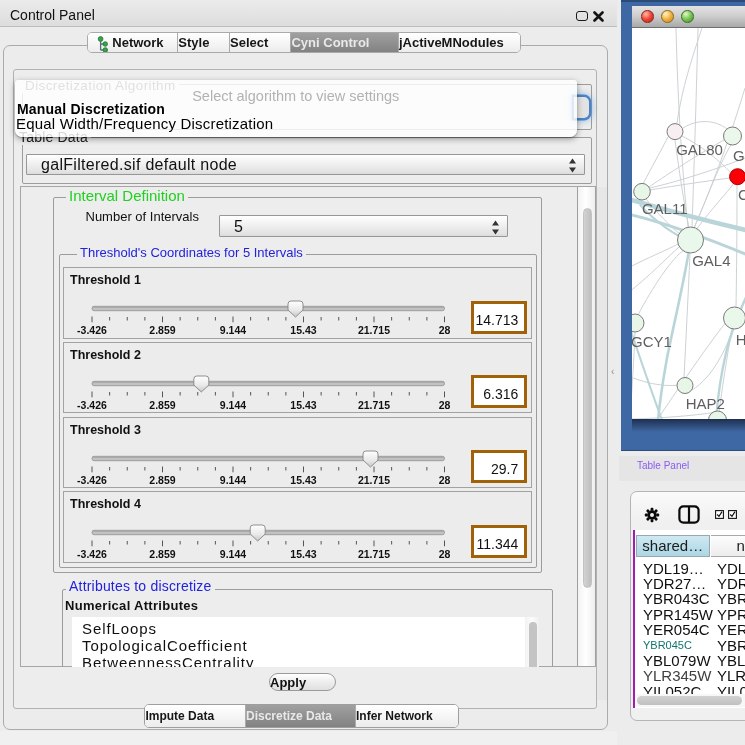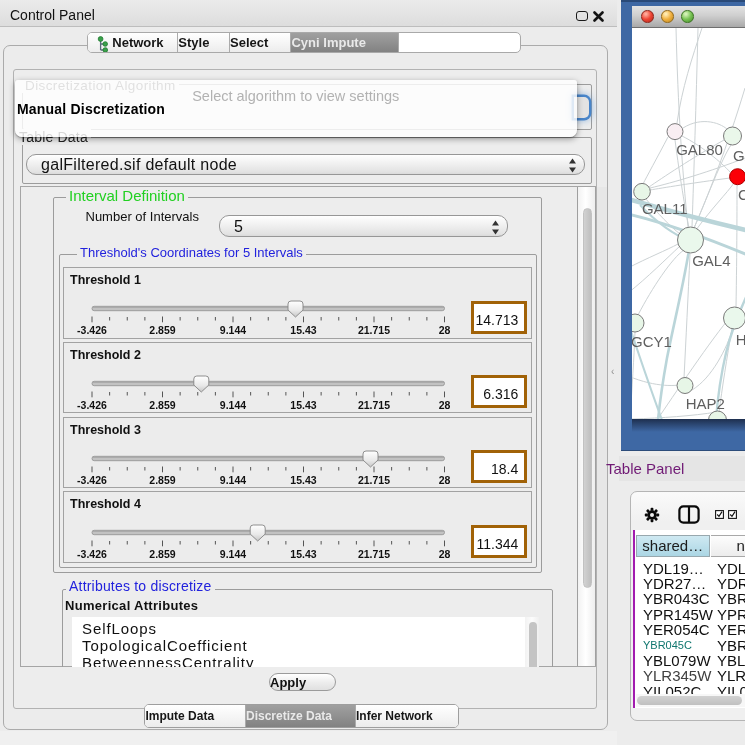--- a/index.html
+++ b/index.html
@@ -1,21 +1,21 @@
 <!DOCTYPE html>
 <html><head><meta charset="utf-8">
 <style>
 *{margin:0;padding:0;box-sizing:border-box}
 html,body{width:745px;height:745px;overflow:hidden}
 body{font-family:"Liberation Sans",sans-serif;background:#ececec}
 #root{position:absolute;left:0;top:0;width:745px;height:745px;overflow:hidden}
 .abs{position:absolute}
 .grp{position:absolute;border:1px solid #9c9c9c;border-radius:2px}
 .gtitle{position:absolute;font-size:12.5px;background:#ededed;padding:0 3px;white-space:nowrap}
-.combo{position:absolute;border:1px solid #979797;border-radius:10px;background:linear-gradient(#ffffff,#f2f2f2 40%,#e2e2e2 90%,#dadada);font-size:16px;letter-spacing:.3px;color:#111;white-space:nowrap}
+.combo{position:absolute;border:1px solid #979797;border-radius:1px;background:linear-gradient(#ffffff,#f2f2f2 40%,#e2e2e2 90%,#dadada);font-size:16px;letter-spacing:.3px;color:#111;white-space:nowrap}
 .combo .ct{position:absolute;left:14px;top:1.5px}
 .tbox{position:absolute;left:63px;width:469px;height:71.7px;border:1px solid #a2a2a2;background:#ececec}
 .tlab{position:absolute;left:6px;top:5px;font-weight:bold;font-size:12.5px;color:#111}
 .tfield{position:absolute;left:406.8px;top:32.5px;width:56.5px;height:33px;background:#fff;border:3px solid #a16207;font-size:14px;color:#111;text-align:right;line-height:31px;padding-top:1px;padding-right:6px}
 .tab{position:absolute;top:0;height:100%;font-size:13px;font-weight:700;color:#161616;background:linear-gradient(#ffffff,#f4f4f4 60%,#ececec);border-right:1px solid #ababab}
 .tabsel{background:linear-gradient(#a0a0a0,#828282);color:#e9e9e9}
 .rowt{position:absolute;font-size:15px;letter-spacing:.9px;color:#101010;white-space:nowrap}
 </style></head>
 <body>
 <div id="root">
@@ -32,21 +32,22 @@
 <div class="abs" style="left:0;top:731px;width:617px;height:14px;background:#f0f0f0"></div>
 
 <div class="abs" style="left:2.5px;top:45px;width:605px;height:685px;border:1px solid #ababab;border-radius:7px;background:#ececec"></div>
 
 <div class="abs" style="left:597px;top:187px;width:10px;height:513px;background:#e7e7e7"></div>
 
 <div class="abs" style="left:87.3px;top:31.5px;width:434.2px;height:21.5px;border:1px solid #a9a9a9;border-radius:5px;overflow:hidden;background:#fff">
   <div class="tab" style="left:0;width:90px;line-height:20px;padding-left:24px">Network</div>
   <div class="tab" style="left:90px;width:51.7px;line-height:20px">Style</div>
   <div class="tab" style="left:141.7px;width:61.5px;line-height:20px">Select</div>
-  <div class="tab tabsel" style="left:203.2px;width:107.5px;line-height:20px">Cyni Impute</div>
+  <div class="tab tabsel" style="left:203.2px;width:107.5px;line-height:20px">Cyni Control</div>
+  <div class="tab" style="left:310.7px;width:123.5px;line-height:20px;border-right:none">jActiveMNodules</div>
   <svg class="abs" style="left:9px;top:2.5px" width="12" height="18" viewBox="0 0 12 18">
     <path d="M3.6 4 L3.6 15 M3.6 9 L8.2 9 M3.6 15 L8.2 15" stroke="#5a6a7a" stroke-width="1.3" fill="none"></path>
     <circle cx="3.6" cy="4" r="2.4" fill="#3aa04a" stroke="#1e7a30" stroke-width=".8"></circle>
     <circle cx="8.2" cy="9" r="2.3" fill="#3aa04a" stroke="#1e7a30" stroke-width=".8"></circle>
     <circle cx="8.3" cy="15" r="2.3" fill="#3aa04a" stroke="#1e7a30" stroke-width=".8"></circle>
   </svg>
 </div>
 
 <div class="abs" style="left:13px;top:69px;width:584px;height:639.5px;border:1px solid #b2b2b2;border-radius:3px;background:#ededed"></div>
 
@@ -165,21 +166,21 @@
         <text x="98.5" y="65.5" font-size="10.5" font-weight="bold" fill="#111" text-anchor="middle">2.859</text>
         <text x="169" y="65.5" font-size="10.5" font-weight="bold" fill="#111" text-anchor="middle">9.144</text>
         <text x="239.5" y="65.5" font-size="10.5" font-weight="bold" fill="#111" text-anchor="middle">15.43</text>
         <text x="310" y="65.5" font-size="10.5" font-weight="bold" fill="#111" text-anchor="middle">21.715</text>
         <text x="380.5" y="65.5" font-size="10.5" font-weight="bold" fill="#111" text-anchor="middle">28</text>
         <path d="M129.8 36 Q129.8 33 132.8 33 L141.8 33 Q144.8 33 144.8 36 L144.8 42 L137.3 49 L129.8 42 Z" fill="url(#tg)" stroke="#858585" stroke-width=".9"></path>
       </svg>
     </div>
 <div class="tbox" style="top:416.6px">
       <div class="tlab">Threshold 3</div>
-      <div class="tfield">18.4</div>
+      <div class="tfield">29.7</div>
       <svg class="abs" style="left:0;top:0" width="469" height="71" viewBox="0 0 469 71">
         <defs>
           <linearGradient id="tg" x1="0" y1="0" x2="0" y2="1">
             <stop offset="0" stop-color="#ffffff"></stop>
             <stop offset=".6" stop-color="#e8e8e8"></stop>
             <stop offset="1" stop-color="#c6c6c6"></stop>
           </linearGradient>
         </defs>
         <rect x="28" y="38.3" width="352.5" height="4.4" rx="2.2" fill="#c2c2c2" stroke="#8f8f8f" stroke-width=".8"></rect>
         <line x1="28" y1="39.3" x2="380.5" y2="39.3" stroke="#a5a5a5" stroke-width="1"></line>
@@ -274,20 +275,21 @@
 
 <div class="abs" style="left:144.4px;top:703.5px;width:314.6px;height:24px;border:1px solid #9e9e9e;border-radius:5px;overflow:hidden;background:#fff">
   <div class="tab" style="left:0;width:100.6px;line-height:22px;font-size:12px;font-weight:600">Impute Data</div>
   <div class="tab tabsel" style="left:100.6px;width:110px;line-height:22px;font-size:12px;font-weight:600">Discretize Data</div>
   <div class="tab" style="left:210.6px;width:104px;line-height:22px;font-size:12px;font-weight:600;border-right:none">Infer Network</div>
 </div>
 
 <div class="abs" style="left:15px;top:80px;width:561.5px;height:56.5px;background:rgba(255,255,255,.82);border-radius:3px 3px 7px 7px;box-shadow:0 2px 6px rgba(0,0,0,.38),0 1px 1px rgba(0,0,0,.25)">
   <div class="abs" style="left:0;top:7.5px;width:100%;text-align:center;font-size:14.5px;color:#b2b2b2">Select algorithm to view settings</div>
   <div class="abs" style="left:2px;top:21px;font-size:14px;font-weight:bold;letter-spacing:.2px;color:#000">Manual Discretization</div>
+  <div class="abs" style="left:1px;top:34.5px;font-size:15px;letter-spacing:.2px;color:#000">Equal Width/Frequency Discretization</div>
 </div>
 
 <div class="abs" style="left:611px;top:365.5px;font-size:10px;color:#8f8f8f">‹</div>
 
 <div class="abs" style="left:621px;top:0;width:124px;height:451px;background:#3e68a4"></div>
 <div class="abs" style="left:621px;top:0;width:124px;height:2px;background:#2a4a78"></div>
 <div class="abs" style="left:632px;top:419px;width:113px;height:13px;background:linear-gradient(#1e2f4f,#3e68a4)"></div>
 <div class="abs" style="left:621px;top:449.5px;width:124px;height:1.5px;background:#2c4c7a"></div>
 
 <div class="abs" style="left:632px;top:6px;width:113px;height:21.5px;background:linear-gradient(#e3e3e3,#cfcfcf 45%,#a9a9a9);border-bottom:1px solid #6f6f6f"></div>
@@ -350,21 +352,21 @@
     <text x="9.9" y="186.3">GAL11</text>
     <text x="60.2" y="237.5">GAL4</text>
     <text x="-0.9" y="318.5">GCY1</text>
     <text x="103.8" y="317">H</text>
     <text x="53.7" y="380.5">HAP2</text>
   </g>
 </svg>
 </div>
 
 <div class="abs" style="left:619px;top:455.5px;width:126px;height:25.5px;background:#e5e5e5"></div>
-<div class="abs" style="left:606px;top:460px;font-size:15px;color:#701a75">Table Panel</div>
+<div class="abs" style="left:637px;top:460px;font-size:10px;color:#8b5cf6">Table Panel</div>
 <div class="abs" style="left:630px;top:491px;width:130px;height:230px;border:1px solid #b5b5b5;border-radius:7px;background:linear-gradient(#fafafa,#f0f0f0 30px,#f0f0f0)"></div>
 
 <svg class="abs" style="left:644px;top:507px" width="16" height="16" viewBox="0 0 16 16">
   <g fill="#0a0a0a">
     <circle cx="8" cy="8" r="4.7"></circle>
     <g>
       <rect x="6.6" y="0.8" width="2.8" height="3" rx=".9"></rect>
       <rect x="6.6" y="12.2" width="2.8" height="3" rx=".9"></rect>
       <rect x="0.8" y="6.6" width="3" height="2.8" rx=".9"></rect>
       <rect x="12.2" y="6.6" width="3" height="2.8" rx=".9"></rect>

